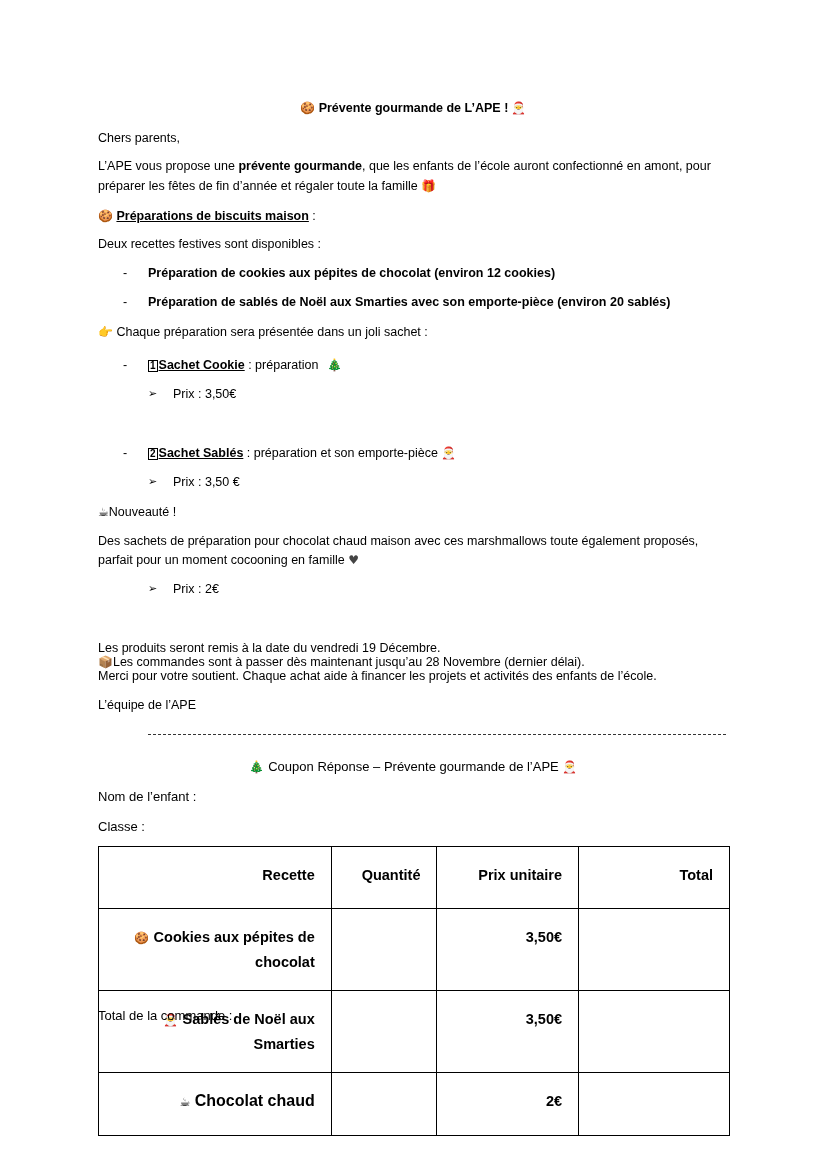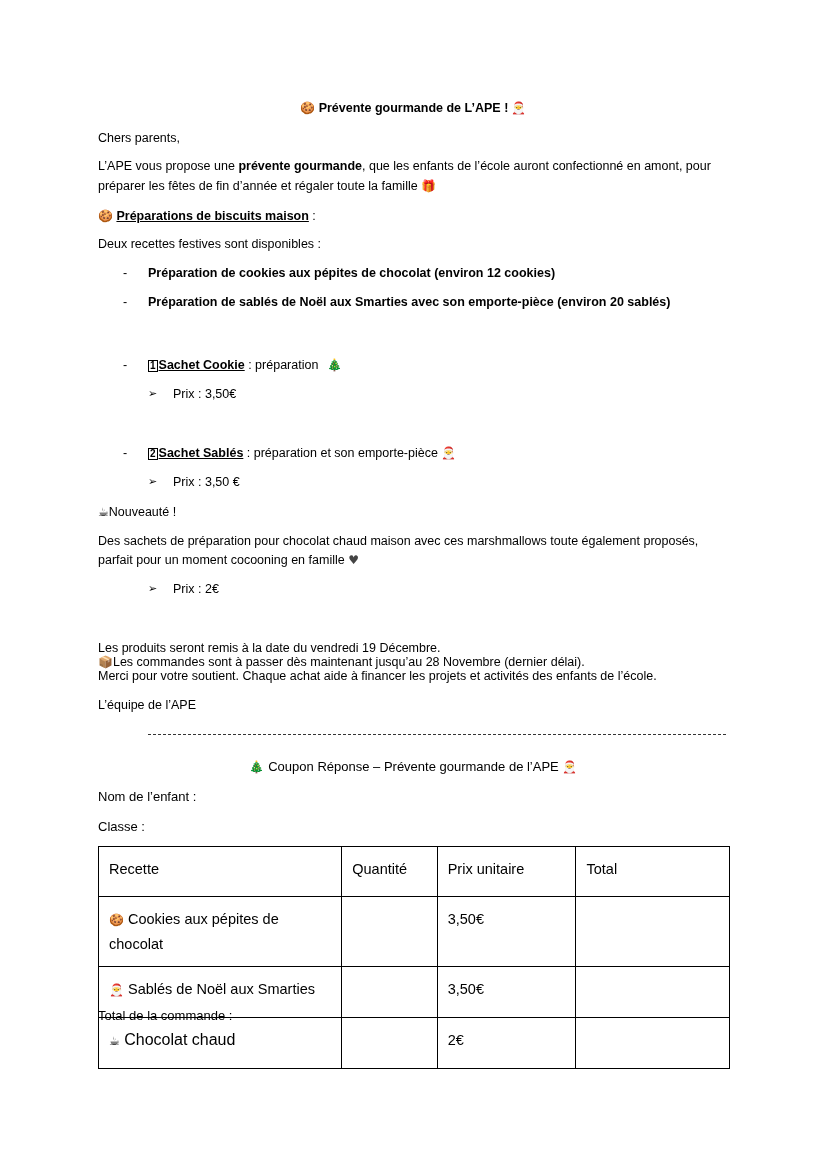--- a/index.html
+++ b/index.html
@@ -17,22 +17,22 @@
   .arrow { position: absolute; left: 148px; font-family: "DejaVu Sans", sans-serif; font-size: 11px; }
   .separator {
     position: absolute; left: 148px; top: 734px; width: 578px; height: 0;
     border-top: 1px dashed #333;
   }
   table.order {
     position: absolute; left: 98px; top: 846px; width: 632px;
     border-collapse: collapse; font-size: 14.5px;
   }
   table.order th, table.order td {
-    border: 1px solid #000; text-align: left; font-weight: normal;
-    padding: 10px; height: 30px; vertical-align: top; line-height: 24px;
+    border: 1px solid #000; text-align: right; font-weight: bold;
+    padding: 16px; height: 30px; vertical-align: top; line-height: 24px;
   }
   table.order th { height: 29px; }
   .col1 { width: 259px; } .col2 { width: 79px; } .col3 { width: 134px; } .col4 { width: 156px; }
   .checkbox {
     display: inline-block; width: 15px; height: 9px; border: 1.6px solid #000;
     border-radius: 2px; vertical-align: -1px; margin-right: 5px; background: #fff;
   }
   .num-box { display: inline-block; font-weight: bold; font-size: 10px; border: 1px solid #000; padding: 0 1px; line-height: 10px; margin-right: 1px; }
 </style>
 </head>
@@ -63,20 +63,24 @@
 
   <div class="line" style="left:98px; top:236px;">Deux recettes festives sont disponibles :</div>
 
   <div>
     <span class="line dash" style="top:265px;">-</span>
     <div class="line b" style="left:148px; top:265px;">Préparation de cookies aux pépites de chocolat (environ 12 cookies)</div>
     <span class="line dash" style="top:294px;">-</span>
     <div class="line b" style="left:148px; top:294px;">Préparation de sablés de Noël aux Smarties avec son emporte-pièce (environ 20 sablés)</div>
   </div>
 
+  <div class="line" style="left:98px; top:324px;">
+    <span class="emoji">👉</span>
+    <span>Chaque préparation sera présentée dans un joli sachet :</span>
+  </div>
 
   <span class="line dash" style="top:357px;">-</span>
   <div class="line" style="left:148px; top:357px;">
     <span class="num-box">1</span><span class="b u">Sachet Cookie</span><span> : préparation</span>
     <span class="emoji" style="margin-left:6px;">🎄</span>
   </div>
   <span class="line arrow" style="top:386px;">➢</span>
   <div class="line" style="left:173px; top:386px;">Prix : 3,50€</div>
 
   <span class="line dash" style="top:445px;">-</span>

